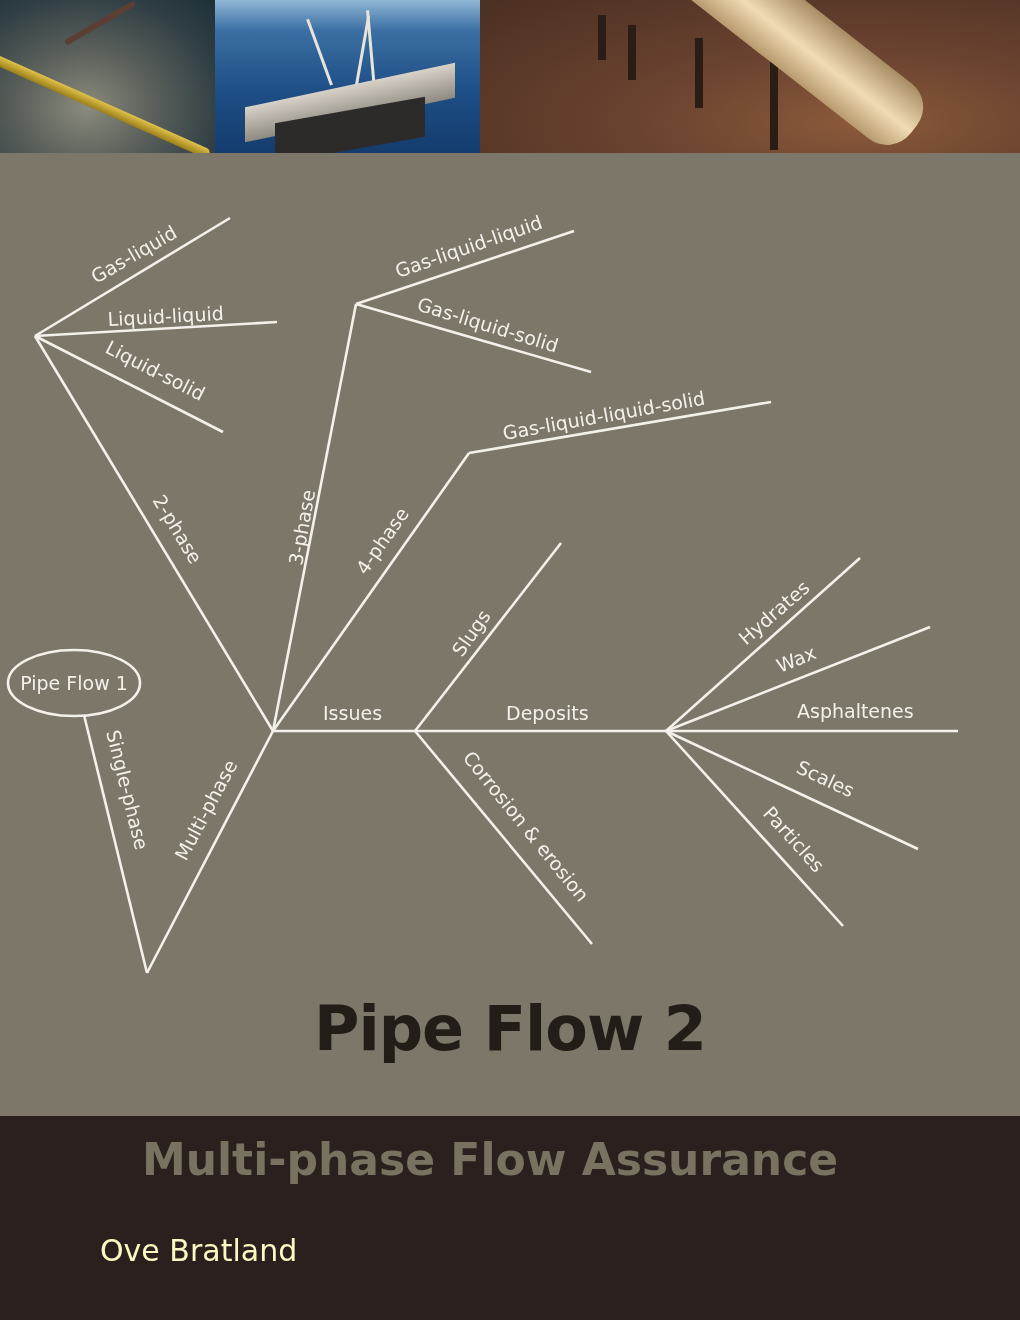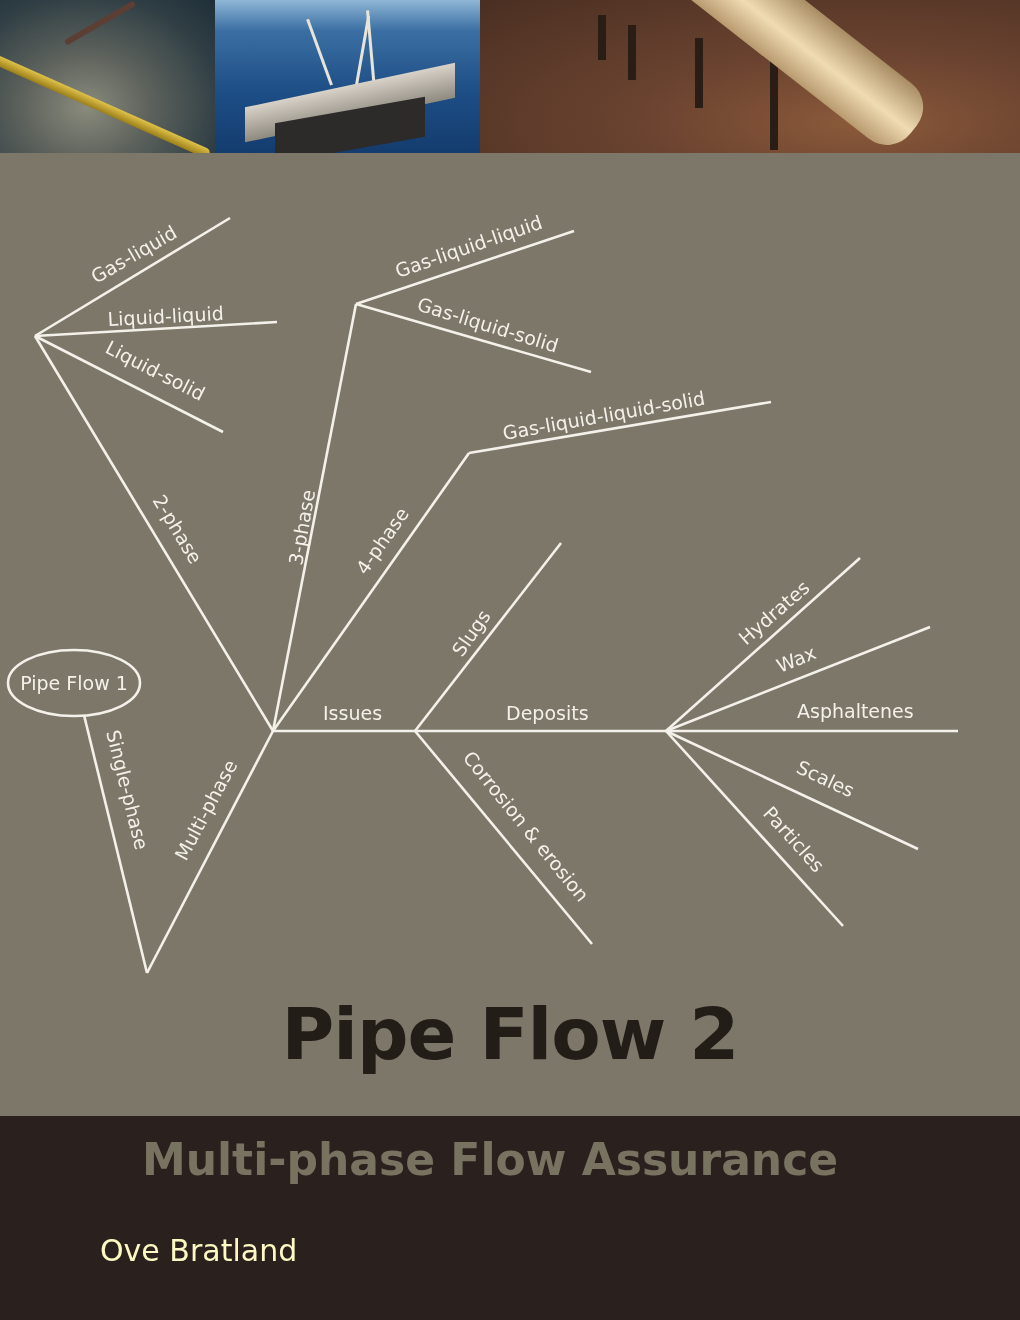--- a/index.html
+++ b/index.html
@@ -14,21 +14,21 @@
   .photo-rig .hull { position: absolute; left: 60px; top: 110px; width: 150px; height: 40px; background: #2d2b2a; transform: skewY(-10deg); }
   .photo-rig .crane { position: absolute; width: 3px; background: #e8e4da; transform-origin: bottom center; }
   .photo-pipe { width: 540px; background: radial-gradient(ellipse at 70% 80%, #8b5a3a 0%, #6b4330 40%, #4a2f22 100%); }
   .photo-pipe .big { position: absolute; left: 160px; top: -40px; width: 70px; height: 320px; background: linear-gradient(90deg, #b99a6f, #f0dcb4 45%, #a88c64); transform: rotate(-52deg); transform-origin: top left; border-radius: 30px; }
   .photo-pipe .post { position: absolute; width: 8px; background: #2a1d16; }
 
   .tree { position: absolute; left: 0; top: 0; width: 1020px; height: 1320px; }
   .tree line, .tree ellipse { stroke: #f4f1ea; stroke-width: 2.6; fill: none; }
   .tree text { fill: #f4f1ea; font-family: "DejaVu Sans", sans-serif; font-size: 19px; }
 
-  .title { position: absolute; left: 0; width: 1020px; top: 992px; text-align: center; font-family: "DejaVu Sans", sans-serif; font-weight: bold; font-size: 72px; color: #231d18; letter-spacing: -1px; }
+  .title { position: absolute; left: 0; width: 1020px; top: 992px; text-align: center; font-family: "DejaVu Sans", sans-serif; font-weight: bold; font-size: 62px; color: #231d18; letter-spacing: -1px; }
   .bottom { position: absolute; left: 0; top: 1116px; width: 1020px; height: 204px; background: #2a201d; }
   .subtitle { position: absolute; left: 0; width: 980px; top: 1134px; text-align: center; font-family: "DejaVu Sans", sans-serif; font-weight: bold; font-size: 44px; color: #777360; }
   .author { position: absolute; left: 100px; top: 1233px; font-family: "DejaVu Sans", sans-serif; font-size: 30px; color: #fef9c3; }
 </style>
 </head>
 <body>
 
 <div class="photos">
   <div class="photo photo-seabed">
     <div class="glint"></div>

